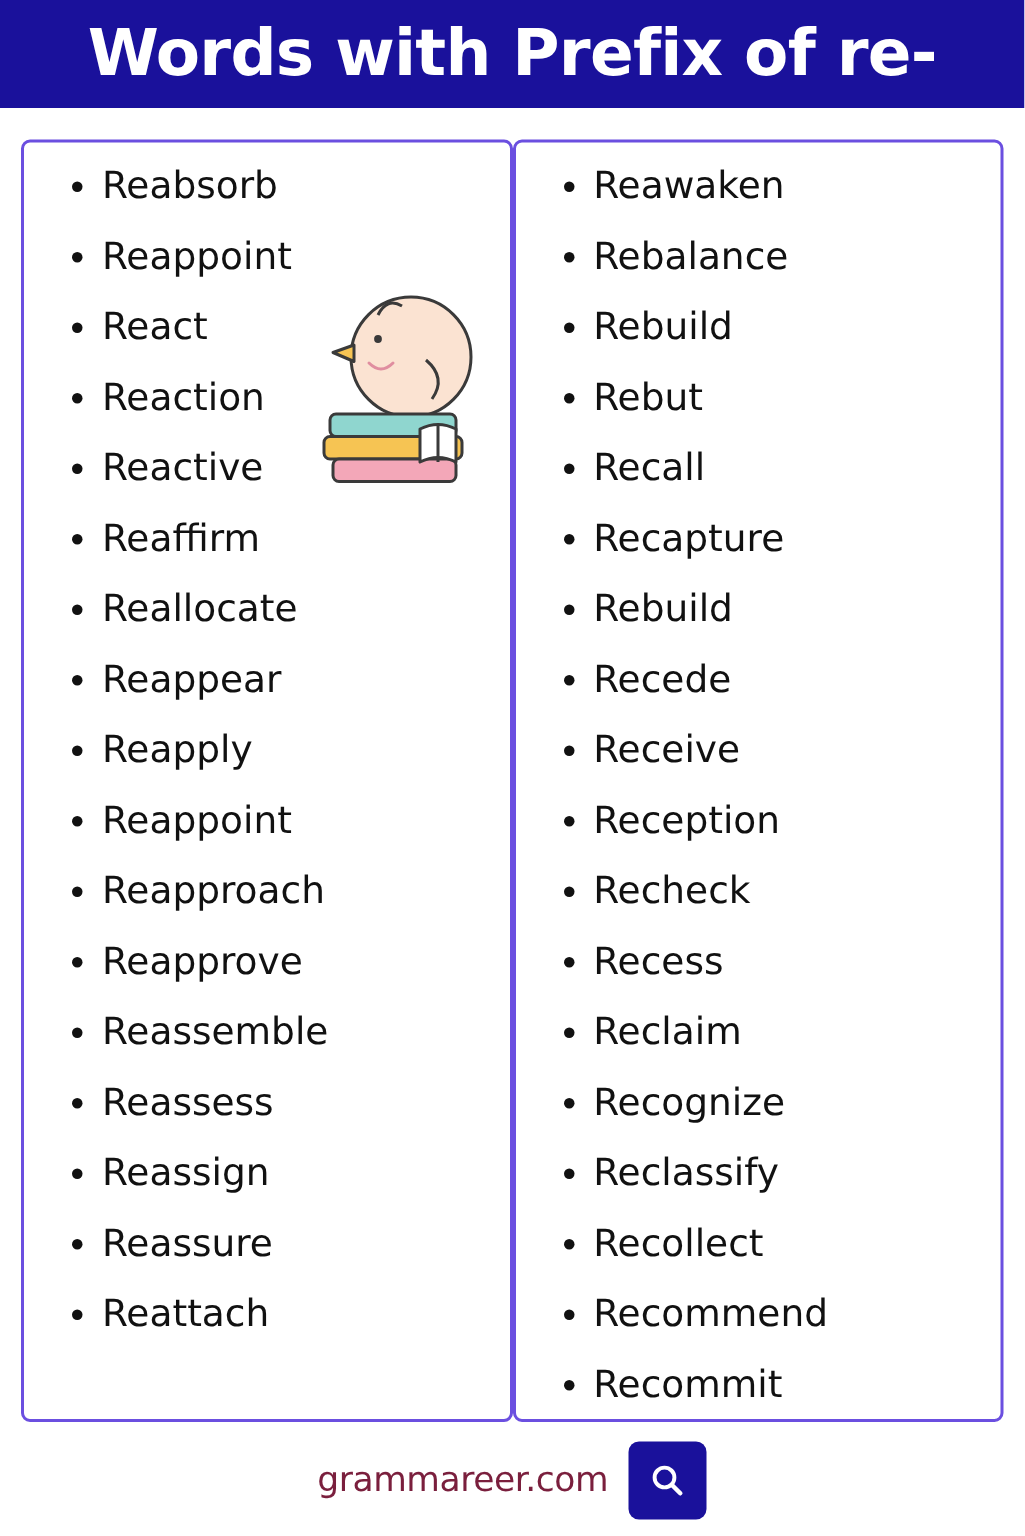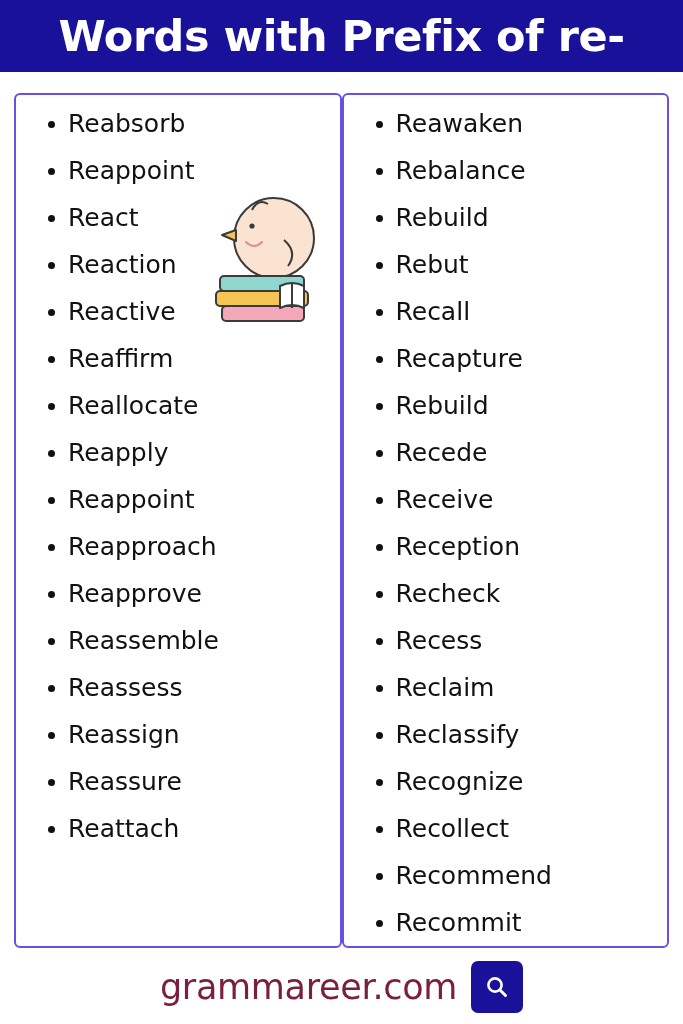--- a/index.html
+++ b/index.html
@@ -107,21 +107,21 @@
     height: 78px;
     min-height: 78px;
     display: flex;
     align-items: center;
     justify-content: center;
     gap: 14px;
     width: 100%;
     box-sizing: border-box;
   }
   .site-name {
-    font-size: 35px;
+    font-size: 23px;
     color: #7a1f3d;
     font-family: "DejaVu Sans", sans-serif;
     letter-spacing: -0.3px;
   }
   .search-badge {
     width: 52px;
     height: 52px;
     background: #1a119b;
     border-radius: 7px;
     display: flex;
@@ -142,20 +142,21 @@
 
     <div class="col-box">
       <ul class="word-list">
         <li>Reabsorb</li>
         <li>Reappoint</li>
         <li>React</li>
         <li>Reaction</li>
         <li>Reactive</li>
         <li>Reaffirm</li>
         <li>Reallocate</li>
+        <li>Reappear</li>
         <li>Reapply</li>
         <li>Reappoint</li>
         <li>Reapproach</li>
         <li>Reapprove</li>
         <li>Reassemble</li>
         <li>Reassess</li>
         <li>Reassign</li>
         <li>Reassure</li>
         <li>Reattach</li>
       </ul>
@@ -191,22 +192,22 @@
         <li>Rebut</li>
         <li>Recall</li>
         <li>Recapture</li>
         <li>Rebuild</li>
         <li>Recede</li>
         <li>Receive</li>
         <li>Reception</li>
         <li>Recheck</li>
         <li>Recess</li>
         <li>Reclaim</li>
+        <li>Recognize</li>
         <li>Reclassify</li>
-        <li>Recognize</li>
         <li>Recollect</li>
         <li>Recommend</li>
         <li>Recommit</li>
       </ul>
     </div>
 
   </div>
 
   <div class="footer">
     <div class="site-name">grammareer.com</div>

